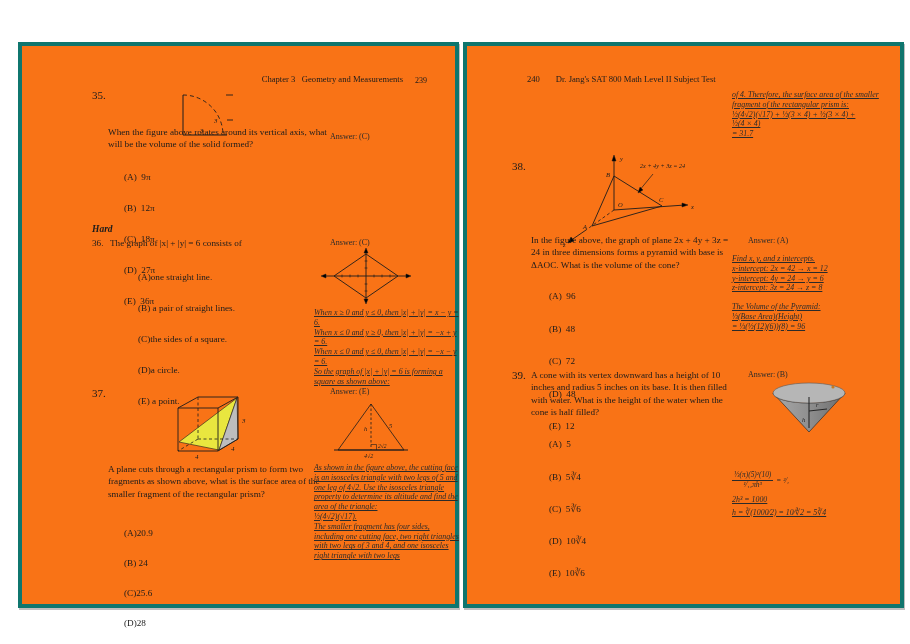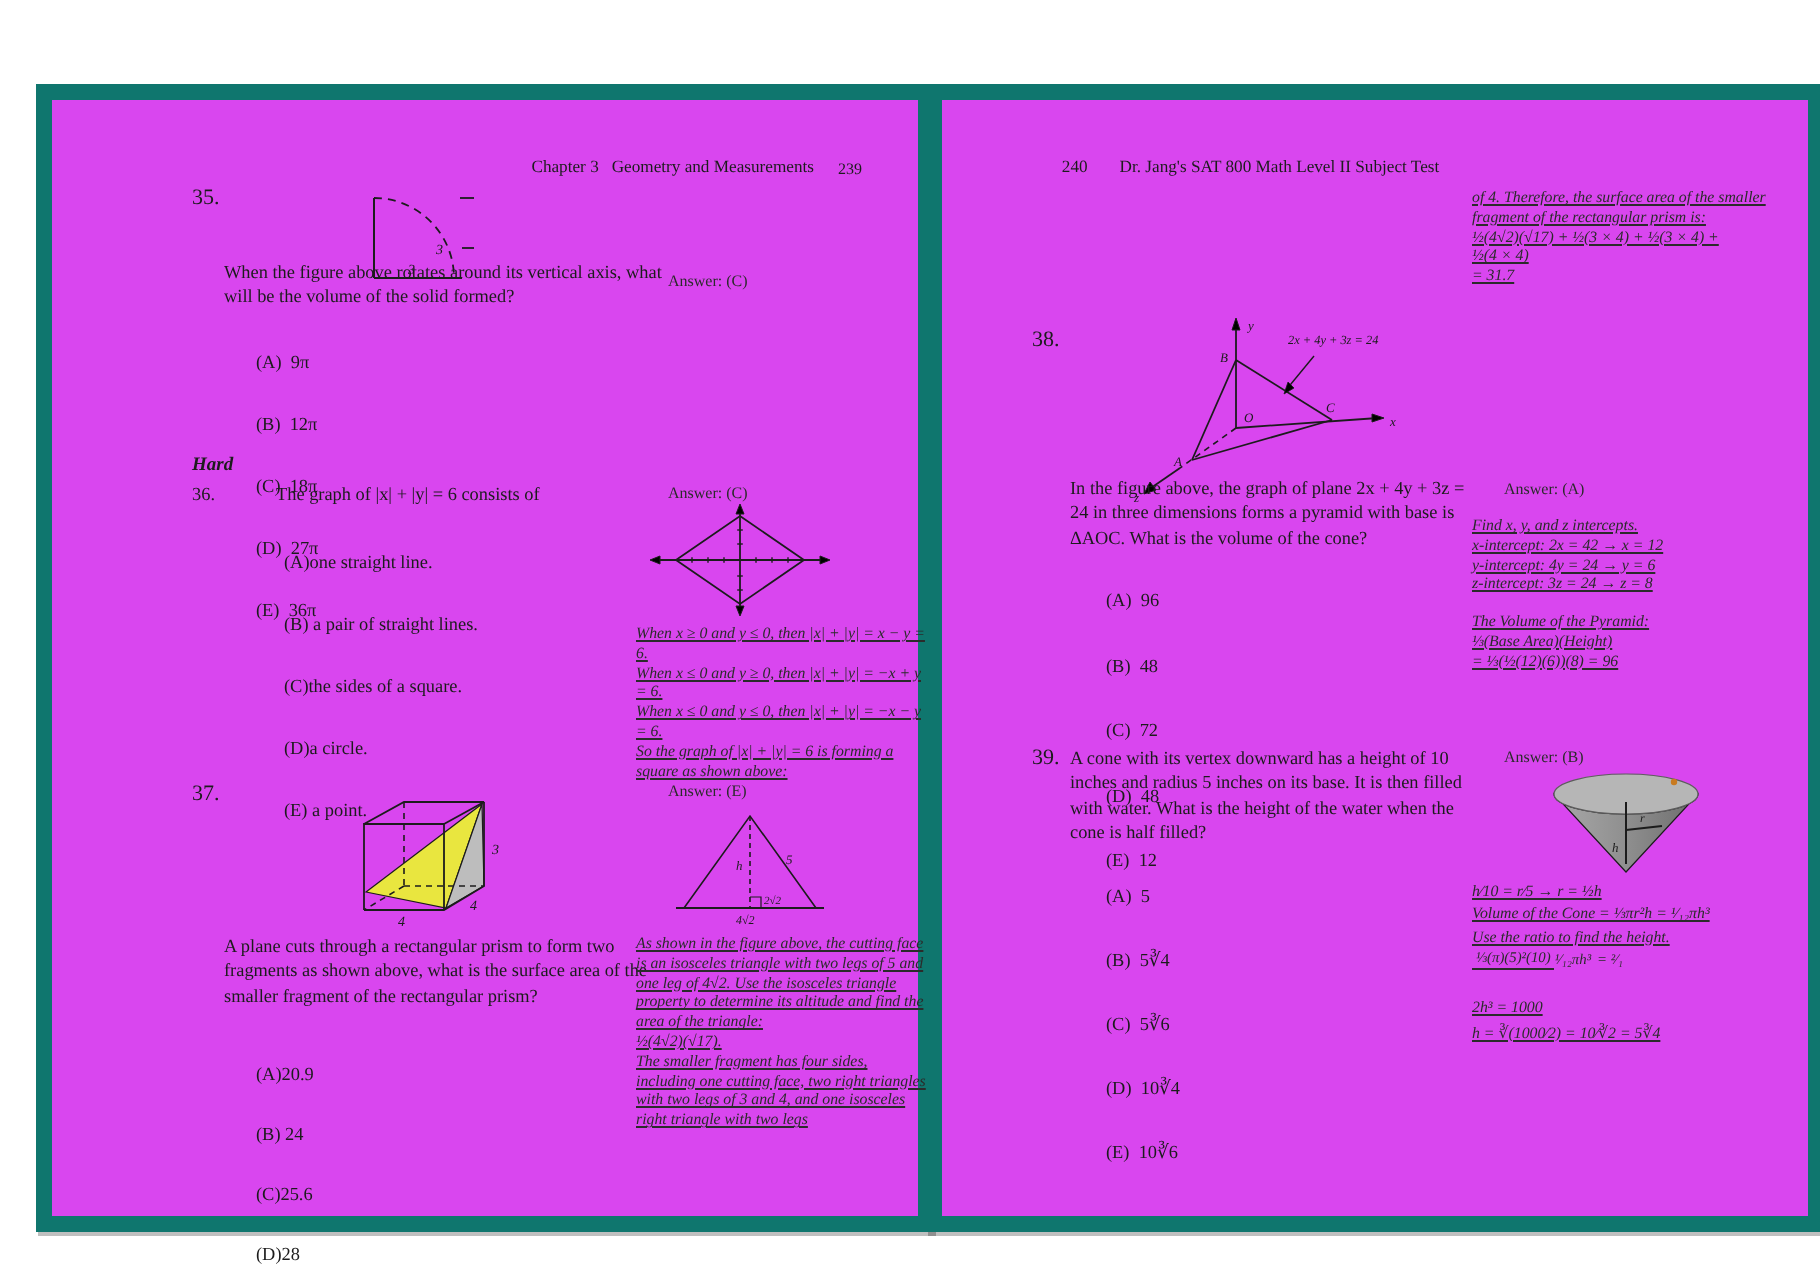--- a/index.html
+++ b/index.html
@@ -1,41 +1,41 @@
 <!DOCTYPE html>
 <html><head>
 <meta charset="utf-8">
 <style>
   html,body{margin:0;padding:0;background:#ffffff;}
   .canvas{position:relative;width:910px;height:644px;background:#ffffff;overflow:hidden;
           font-family:"Liberation Serif","DejaVu Serif",serif;color:#1c1c1c;}
-  .page{position:absolute;top:42px;width:433px;height:558px;background:#d946ef;
-        border:8px solid #0f766e;box-shadow:1px 2px 0 rgba(0,0,0,0.25);}
+  .page{position:absolute;top:42px;width:433px;height:558px;background:#f97316;
+        border:4px solid #0f766e;box-shadow:1px 2px 0 rgba(0,0,0,0.25);}
   .pageL{left:18px;}
   .pageR{left:463px;}
   .hdr{position:absolute;top:18px;left:0;right:0;font-size:8.6px;white-space:pre-wrap;}
   .hdrR{text-align:right;padding-right:28px;}
   .hdrL{text-align:left;padding-left:47px;}
   .pgnum{font-size:8px;margin-left:12px;position:relative;top:1px;}
   .qnum{position:absolute;font-size:11px;}
   .qtext{position:absolute;font-size:9.2px;line-height:12.3px;}
-  .qrow{position:absolute;font-size:9.2px;display:flex;gap:24px;}
+  .qrow{position:absolute;font-size:9.2px;display:flex;}
   .qrow .num{width:18px;flex:none;}
   .choices{position:absolute;font-size:9.2px;white-space:pre-wrap;}
   .choices div{height:11px;}
   .hard{position:absolute;font-size:9.5px;font-weight:bold;font-style:italic;}
   .anslabel{position:absolute;font-size:8px;color:#2b2b2b;margin-left:16px;}
   .ansblock{position:absolute;font-size:7.9px;font-style:italic;line-height:9.8px;color:#2b2b2b;text-decoration:underline;}
   .ansblock .gap{margin-top:5px;}
   .fig{position:absolute;}
   svg line,svg path,svg polygon,svg polyline{stroke:#1c1c1c;}
   svg text{font-family:"Liberation Serif","DejaVu Serif",serif;fill:#1c1c1c;font-style:italic;}
   .fracrow{position:absolute;display:flex;align-items:center;font-size:7.4px;
            font-style:italic;color:#2b2b2b;}
-  .frac{display:inline-flex;flex-direction:row;align-items:center;line-height:1.15;margin-right:3px;}
+  .frac{display:inline-flex;flex-direction:column;align-items:center;line-height:1.15;margin-right:3px;}
   .frac .fnum{padding:0 2px;border-bottom:0.8px solid #2b2b2b;}
 </style>
 </head>
 <body>
 
 <div class="canvas">
 
   <div class="page pageL">
     <div class="hdr hdrR">
       <span>Chapter 3   Geometry and Measurements</span><span class="pgnum">239</span>
@@ -217,25 +217,20 @@
         </linearGradient>
       </defs>
       <path d="M4,11 A36,10 0 0 0 76,11 L40,50 Z" fill="url(#coneGrad)" stroke="#5d5d5d" stroke-width="0.6"></path>
       <ellipse cx="40" cy="11" rx="36" ry="10" fill="#b6b6b6" stroke="#5d5d5d" stroke-width="0.6"></ellipse>
       <line x1="40" y1="15" x2="40" y2="46" stroke="#111" stroke-width="1"></line>
       <line x1="40" y1="29" x2="58" y2="27" stroke="#111" stroke-width="0.9"></line>
       <circle cx="64" cy="5" r="1.6" fill="#c87a20" stroke="none"></circle>
       <text x="33" y="40" font-size="6.5" fill="#111">h</text>
       <text x="47" y="25" font-size="6" fill="#111">r</text>
     </svg>
-    <div class="ansblock" style="left:265px;top:390px;width:165px;line-height:11.4px">
-      <div>h⁄10 = r⁄5  →  r = ½h</div>
-      <div>Volume of the Cone = ⅓πr²h = ¹⁄₁₂πh³</div>
-      <div>Use the ratio to find the height.</div>
-    </div>
     <div class="fracrow" style="left:265px;top:425px">
       <span class="frac">
         <span class="fnum">⅓(π)(5)²(10)</span>
         <span>¹⁄₁₂πh³</span>
       </span>
       <span>= ²⁄₁</span>
     </div>
     <div class="ansblock" style="left:265px;top:448px;width:165px;line-height:12.5px">
       <div>2h³ = 1000</div>
       <div>h = ∛(1000⁄2) = 10⁄∛2 = 5∛4</div>

